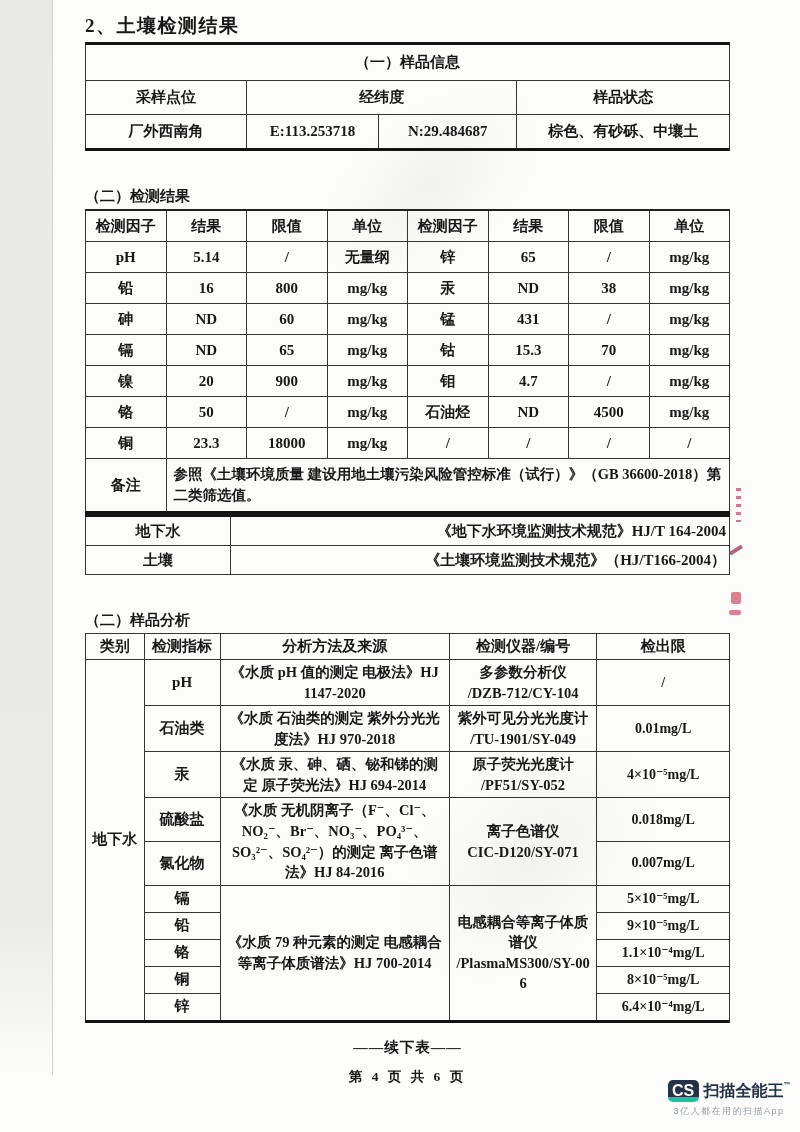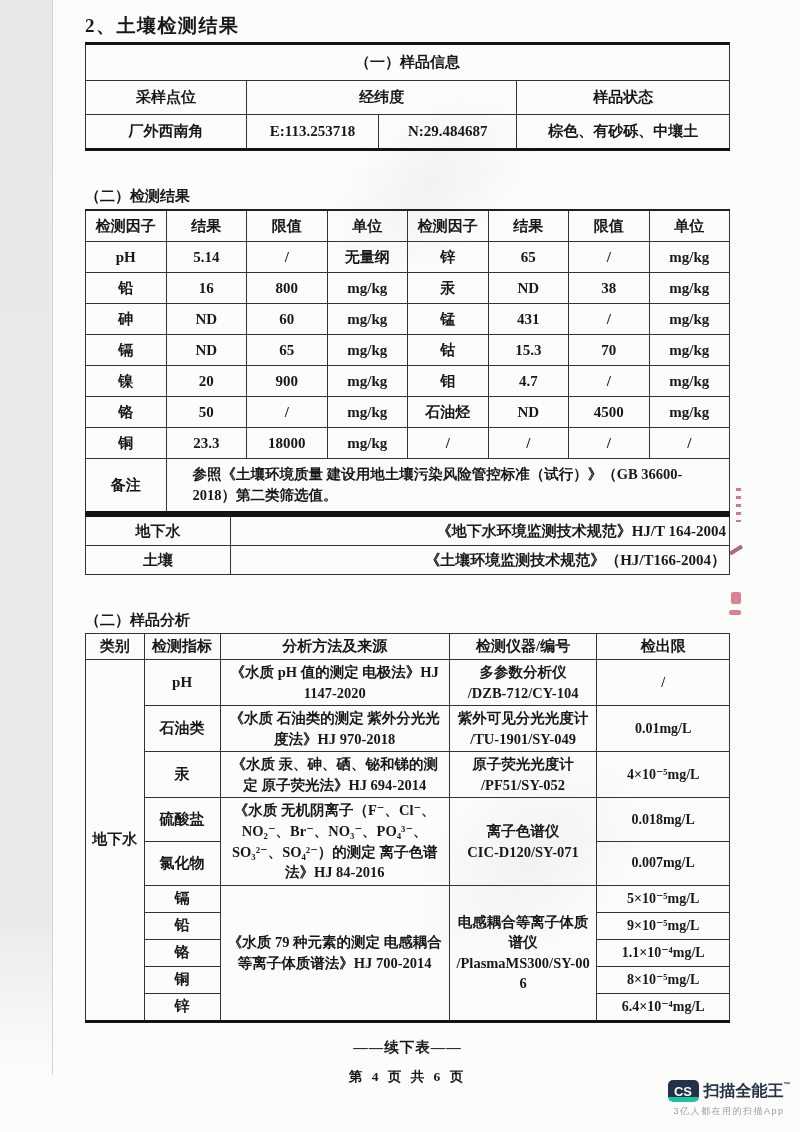--- a/index.html
+++ b/index.html
@@ -20,21 +20,21 @@
   td{border:1px solid #343434;text-align:center;font-size:15px;font-weight:600;padding:1px 3px;vertical-align:middle;}
   .caption td{font-weight:700;border-bottom:1px solid #343434;}
   .head td{font-weight:700;}
   .t1{border-top:3px solid #141414;border-bottom:3px solid #141414;}
   .t1 .caption td{height:33px;}
   .t1 .head td{height:31px;}
   .t1 .data td{height:31px;}
   .band{padding:20px 0 3px 0;text-align:left;font-size:15px;font-weight:700;margin-top:16px;}
   .t2{border-top:2px solid #222;border-bottom:3px solid #141414;}
   .t2 td{height:28px;}
-  .t2 .note-td{height:46px;text-align:left;padding:3px 26px;font-size:14.5px;line-height:1.45;}
+  .t2 .note-td{height:46px;text-align:left;padding:3px 7px;font-size:14.5px;line-height:1.45;}
   .t3{border-top:3px solid #141414;}
   .t3 .caption td{height:24px;}
   .t3 td{height:26px;}
   .t3 .val{text-align:right;padding-left:13px;}
   .t4{border-top:1px solid #343434;border-bottom:3px solid #141414;}
   .t4 .head td{height:23px;}
   .t4 .r1 td{height:24px;}
   .t4 .r2 td{height:41px;}
   .t4 .method{font-size:14.5px;line-height:1.42;padding:2px 6px;}
   .t4 .instr{font-size:14.5px;line-height:1.42;white-space:pre-line;word-break:break-all;padding:2px 4px;}
@@ -46,21 +46,21 @@
   .m1{left:736px;top:488px;width:5px;height:34px;background:repeating-linear-gradient(180deg,rgba(186,48,88,.65) 0 3px,rgba(186,48,88,0) 3px 8px);}
   .m2{left:729px;top:548px;width:14px;height:4px;background:rgba(150,40,70,.7);transform:rotate(-32deg);}
   .m3{left:731px;top:592px;width:10px;height:12px;background:rgba(190,30,60,.55);border-radius:2px;}
   .m4{left:729px;top:610px;width:12px;height:5px;background:rgba(200,45,80,.6);border-radius:2px;}
   
   .badge{position:absolute;right:12px;top:1080px;width:118px;font-family:"Liberation Sans","DejaVu Sans",sans-serif;}
   .badge-row{display:flex;align-items:center;justify-content:center;gap:5px;}
   .cs-logo{
     width:31px;height:22px;border-radius:5px;flex:0 0 auto;
     background:linear-gradient(180deg,#233246 0%,#233246 76%,#1fc2a0 76%);
-    color:#fff;font-weight:700;font-size:13px;
+    color:#fff;font-weight:700;font-size:16px;
     display:flex;align-items:center;justify-content:center;line-height:1;
   }
   .brand{font-size:16px;font-weight:700;color:#233246;white-space:nowrap;}
   .tm{font-size:7px;vertical-align:top;color:#233246;}
   .tagline{margin-top:3px;text-align:center;font-size:9px;color:#98a1a8;letter-spacing:1.5px;white-space:nowrap;}
   
   .smudge{position:absolute;background:radial-gradient(ellipse at center,rgba(180,180,175,.14),rgba(180,180,175,0) 70%);transform:rotate(-40deg);}
   .s1{left:300px;top:110px;width:260px;height:150px;}
   .s2{left:380px;top:760px;width:300px;height:200px;}
 </style>

